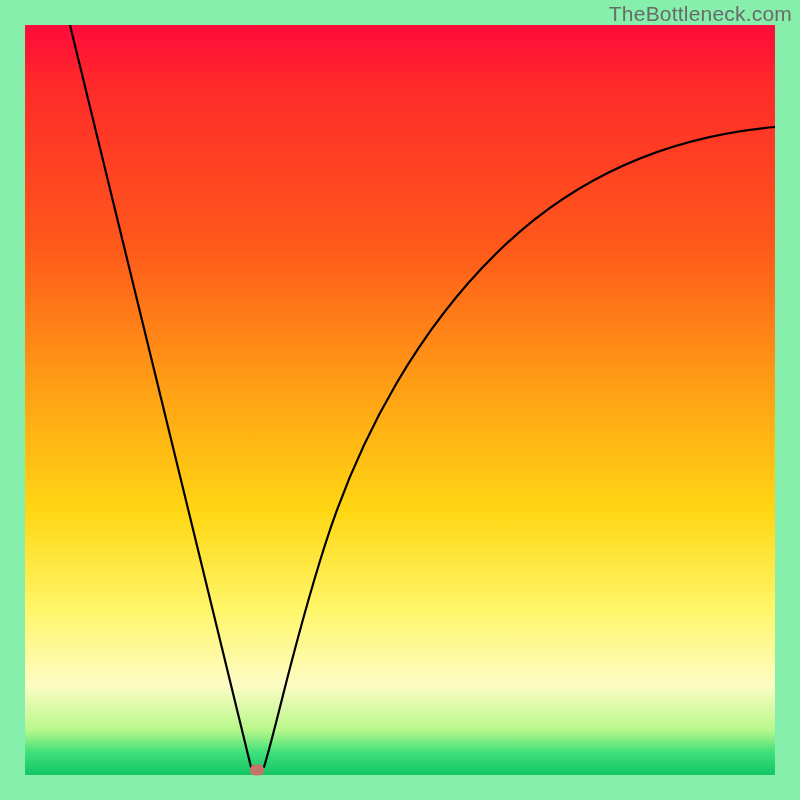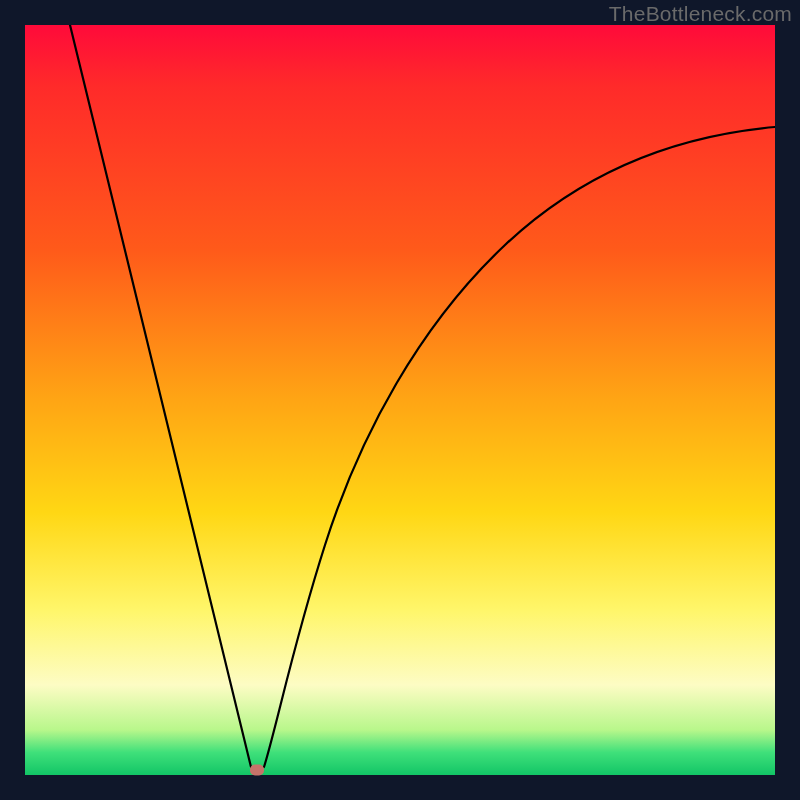--- a/index.html
+++ b/index.html
@@ -10,21 +10,21 @@
     background: #000;
     font-family: Arial, Helvetica, sans-serif;
     overflow: hidden;
   }
   .frame {
     position: absolute;
     left: 0;
     top: 0;
     width: 800px;
     height: 800px;
-    background: #0f172a;
+    background: #86efac;
   }
   .plot-area {
     position: absolute;
     left: 25px;
     top: 25px;
     width: 750px;
     height: 750px;
     
     background: linear-gradient(
       to bottom,

